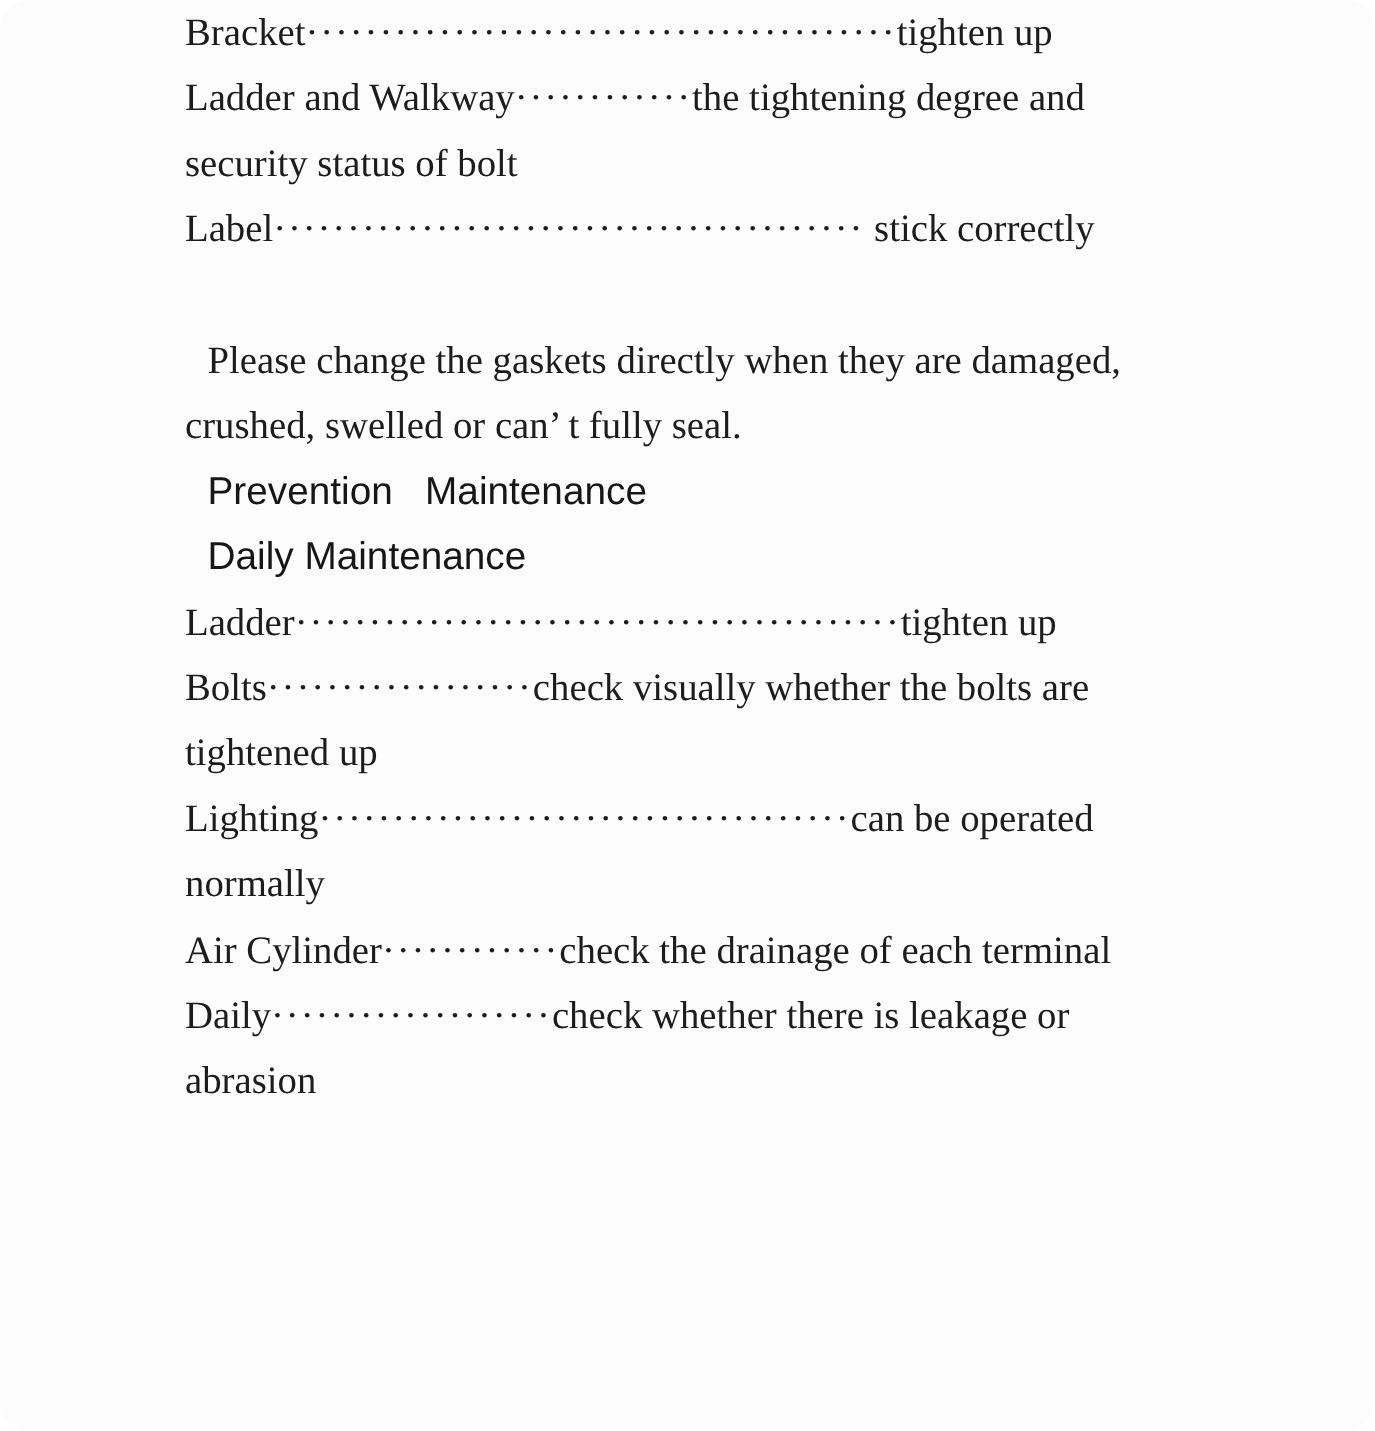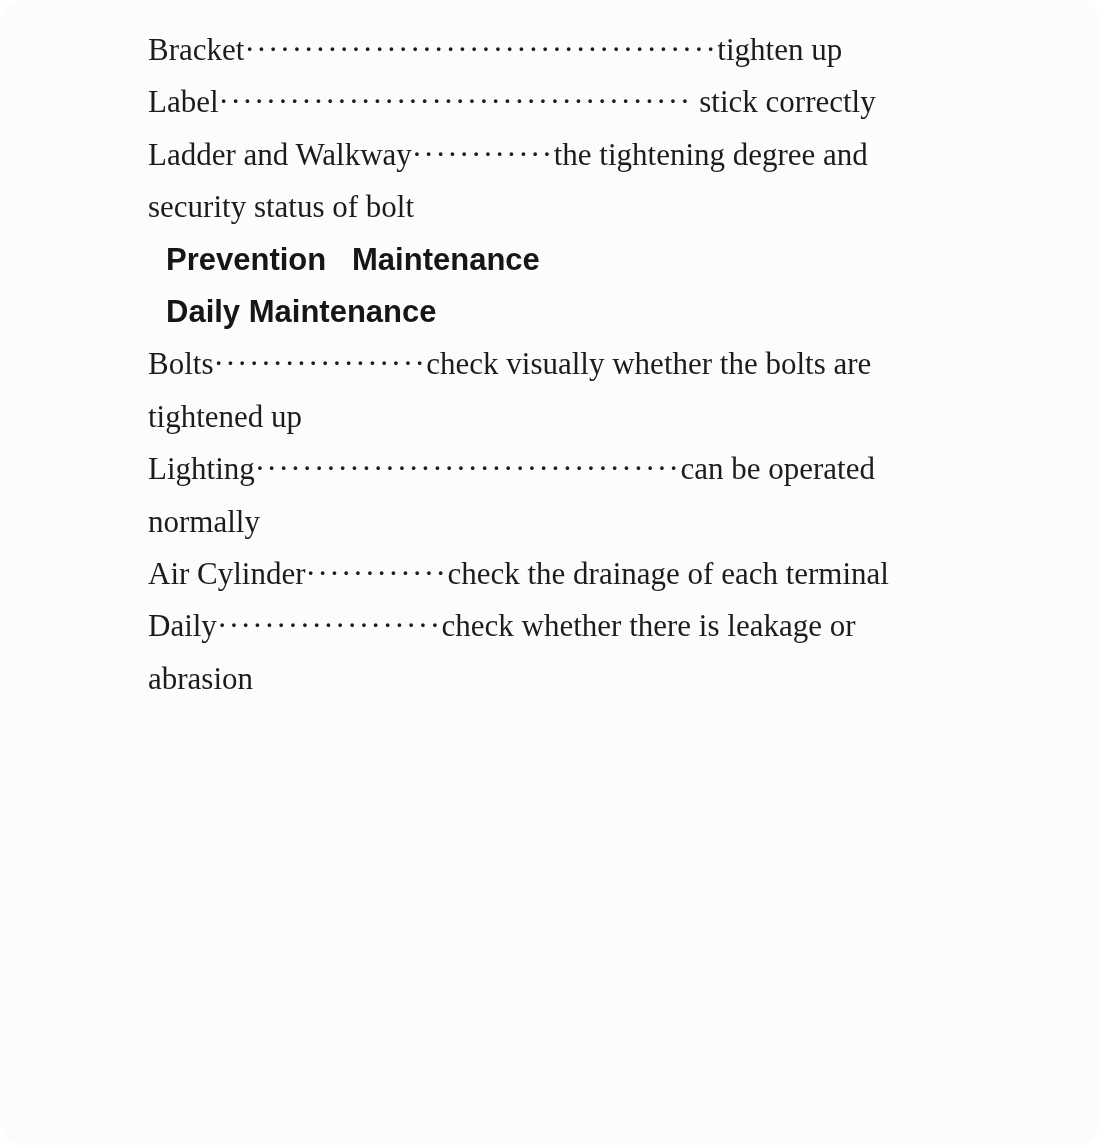--- a/index.html
+++ b/index.html
@@ -7,63 +7,65 @@
     padding: 0;
     background: #ffffff;
   }
   .page {
     position: relative;
     width: 1100px;
     height: 1145px;
     background: #fcfcfc;
     overflow: hidden;
     box-sizing: border-box;
-    padding: 24px 157px 0 148px;
+    padding: 0 157px 0 148px;
     font-family: "Liberation Serif", "DejaVu Serif", serif;
     font-size: 31px;
     line-height: 52.4px;
     color: #1c1c1c;
     border-radius: 24px;
   }
   .row {
     white-space: pre-wrap;
   }
   .leader {
     letter-spacing: 1.5px;
   }
   .para {
     white-space: pre-wrap;
     margin-top: 52.4px;
     text-indent: 18px;
   }
   .heading {
     font-family: "Liberation Sans", "DejaVu Sans", sans-serif;
-    font-weight: bold;
+    font-weight: normal;
     font-size: 31px;
     padding-left: 18px;
     white-space: pre-wrap;
     color: #161616;
   }
 </style>
 </head>
 <body>
 
 <div class="page">
 
   <div class="row"><span>Bracket</span><span class="leader">········································</span><span>tighten up</span></div>
 
+  <div class="row"><span>Ladder and Walkway</span><span class="leader">············</span><span>the tightening degree and security status of bolt</span></div>
+
   <div class="row"><span>Label</span><span class="leader">········································</span><span> stick correctly</span></div>
 
-  <div class="row"><span>Ladder and Walkway</span><span class="leader">············</span><span>the tightening degree and security status of bolt</span></div>
-
+  <div class="para">Please change the gaskets directly when they are damaged, crushed, swelled or can’ t fully seal.</div>
 
   <div class="heading">Prevention   Maintenance</div>
 
   <div class="heading">Daily Maintenance</div>
 
+  <div class="row"><span>Ladder</span><span class="leader">·········································</span><span>tighten up</span></div>
 
 
 
   <div class="row"><span>Bolts</span><span class="leader">··················</span><span>check visually whether the bolts are tightened up</span></div>
 
   <div class="row"><span>Lighting</span><span class="leader">····································</span><span>can be operated normally</span></div>
 
   <div class="row"><span>Air Cylinder</span><span class="leader">············</span><span>check the drainage of each terminal</span></div>
 
   <div class="row"><span>Daily</span><span class="leader">···················</span><span>check whether there is leakage or abrasion</span></div>

